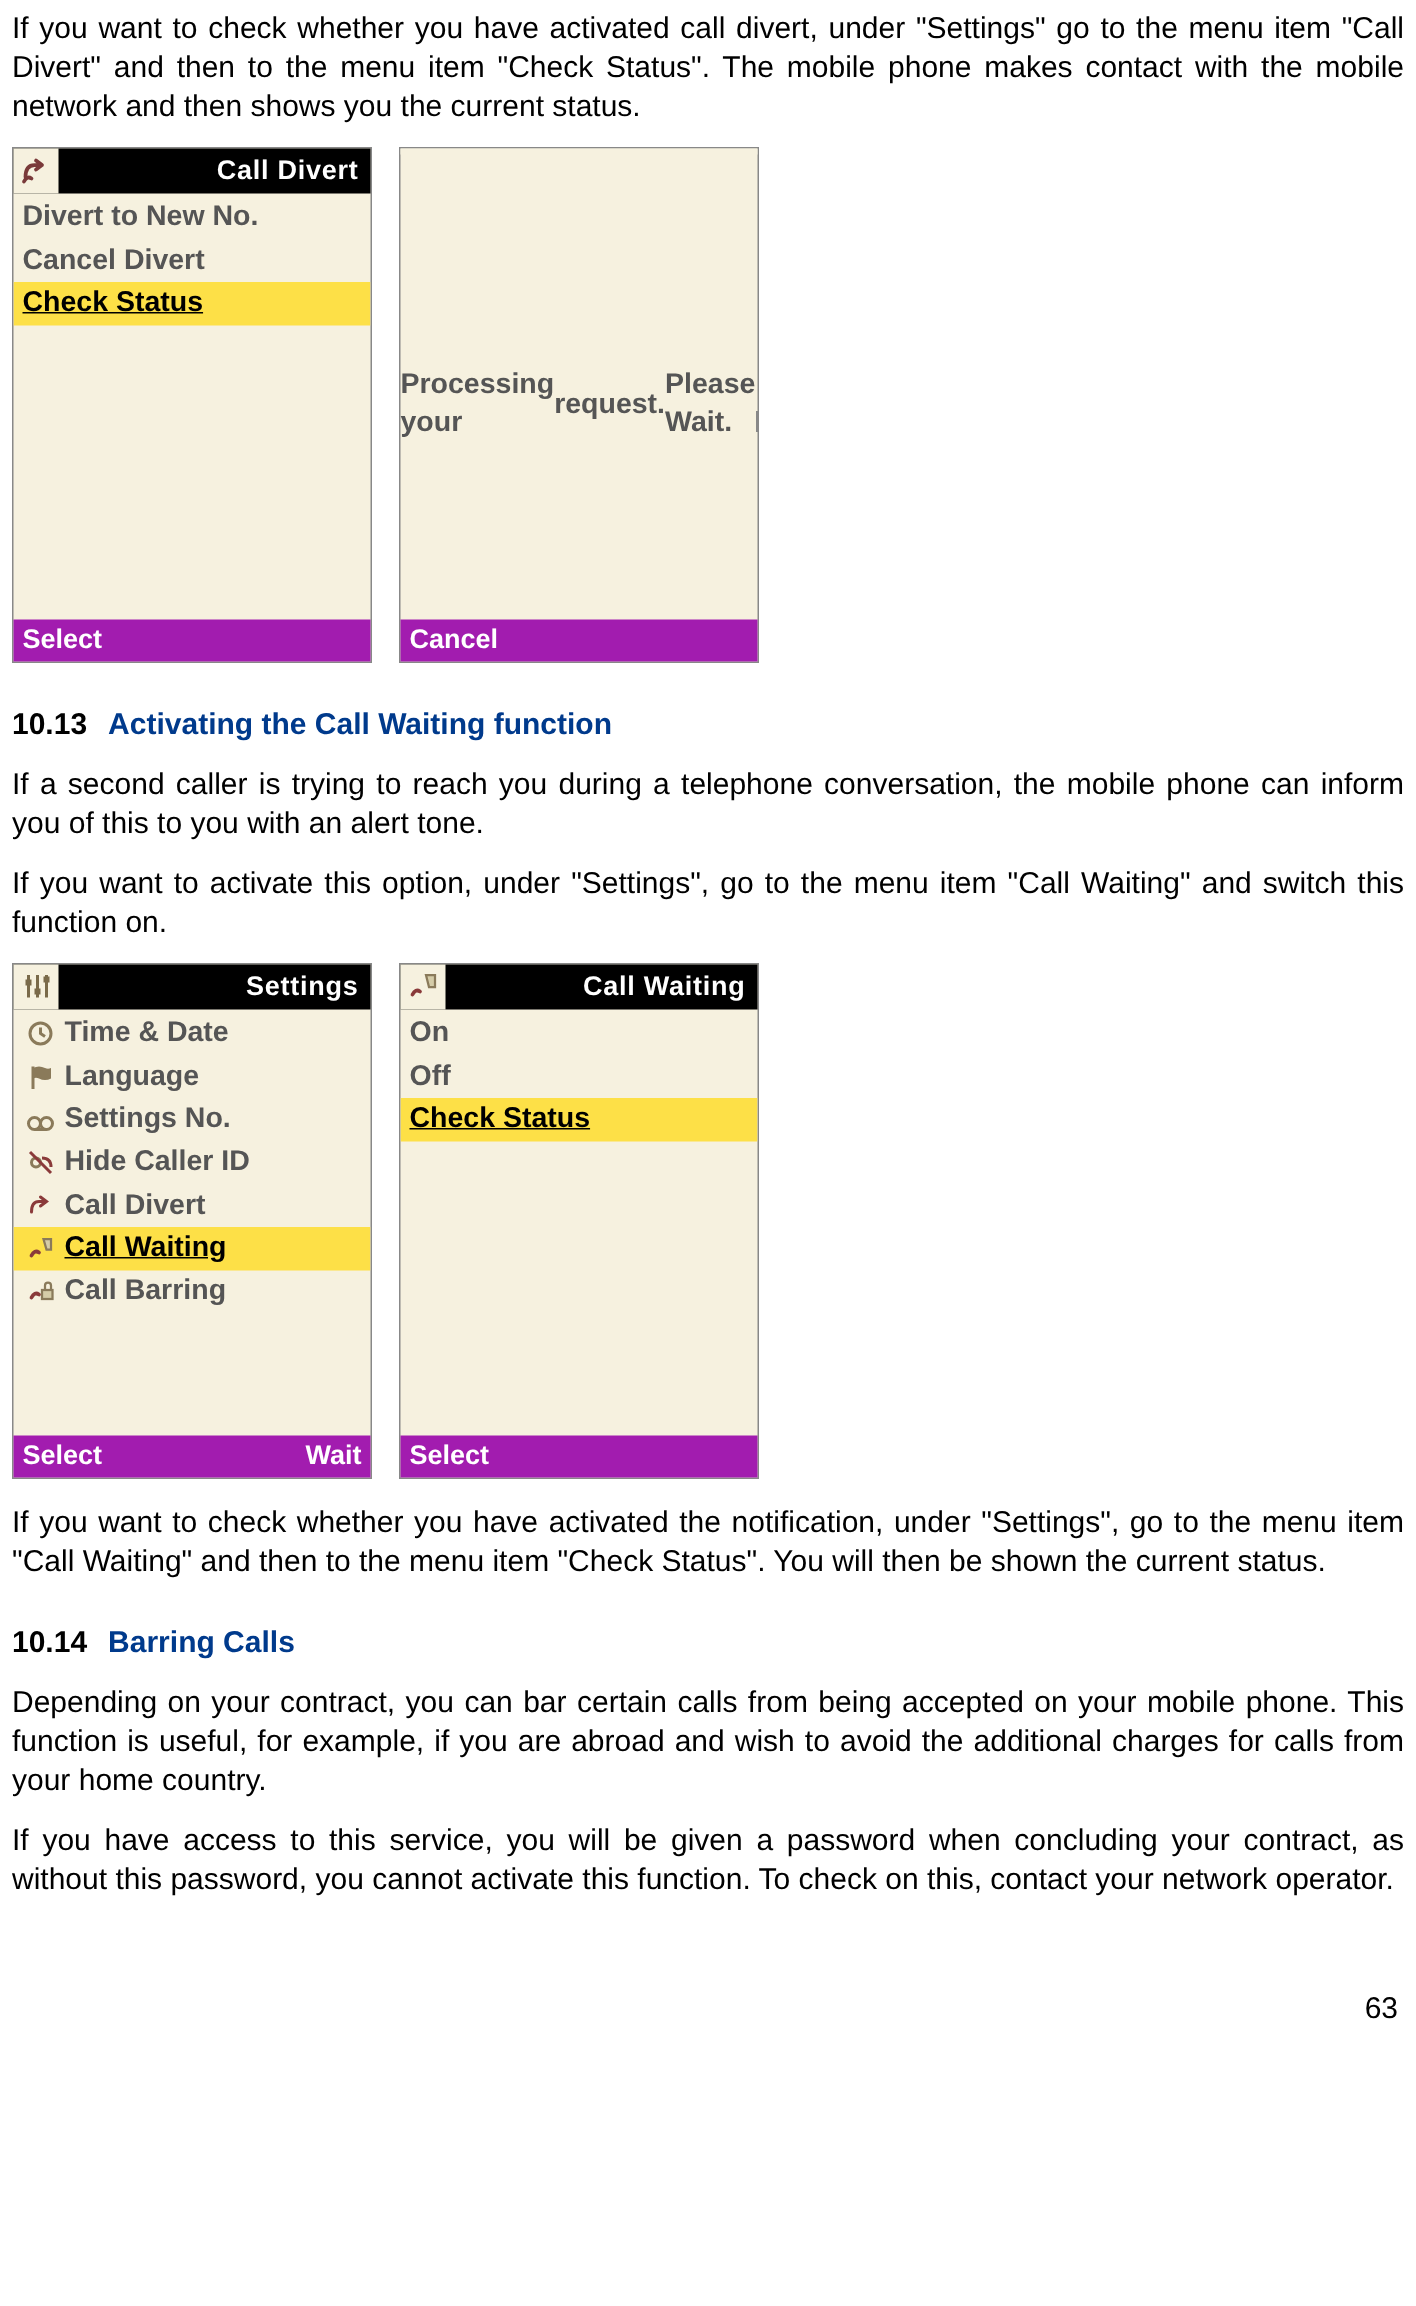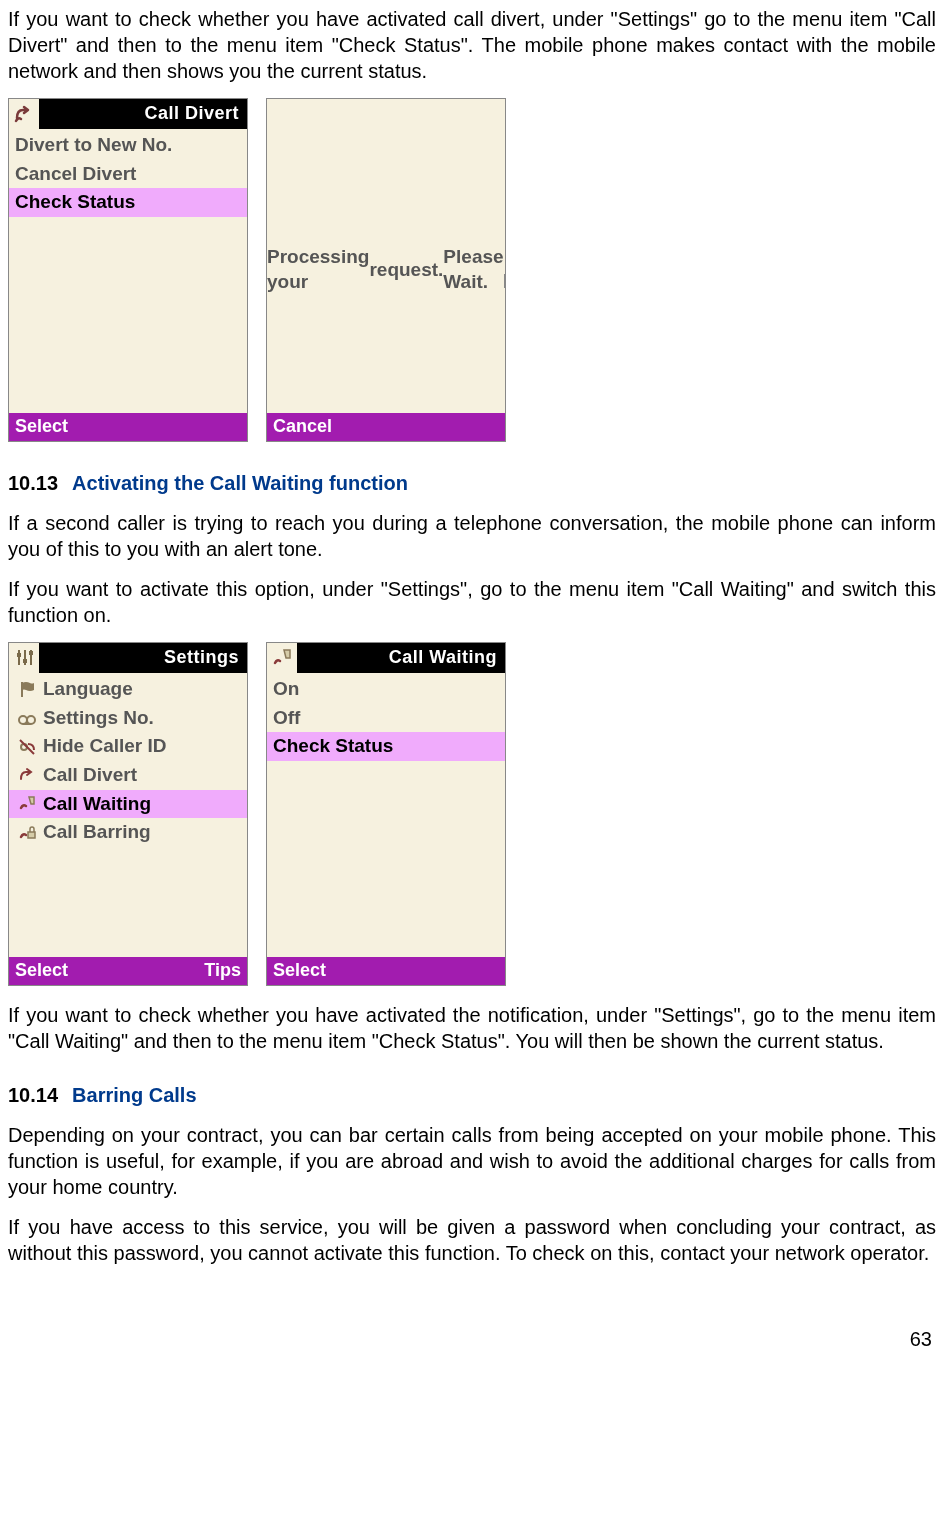--- a/index.html
+++ b/index.html
@@ -79,22 +79,23 @@
   .menu-item {
     padding: 2px 6px;
     font-weight: bold;
     color: #555;
     font-size: 19px;
     display: flex;
     align-items: center;
     gap: 4px;
   }
   .menu-item.selected {
-    background: #f0abfc;
+    background: #fde047;
     color: #000;
+    text-decoration: underline;
   }
   .menu-item .mi-icon {
     width: 24px;
     display: inline-flex;
     align-items: center;
     justify-content: center;
   }
   .softkeys {
     height: 28px;
     background: #a21caf;
@@ -211,20 +212,29 @@
             <rect x="10" y="12" width="4" height="4" fill="#7a6a4a"></rect>
             <rect x="16" y="4" width="4" height="4" fill="#7a6a4a"></rect>
           </svg>
       </span>
       <span class="tb-title">Settings</span>
     </div>
     <div class="menu-body">
       <div class="menu-item">
         <span class="mi-icon">
             <svg width="20" height="20" viewBox="0 0 20 20">
+              <circle cx="10" cy="10" r="7" stroke="#8a7a5a" stroke-width="2" fill="none"></circle>
+              <path d="M10 6 L10 10 L13 12" stroke="#8a7a5a" stroke-width="2" fill="none"></path>
+            </svg>
+          </span>
+        <span>Time &amp; Date</span>
+      </div>
+      <div class="menu-item">
+        <span class="mi-icon">
+            <svg width="20" height="20" viewBox="0 0 20 20">
               <path d="M5 3 L5 18" stroke="#8a7a5a" stroke-width="2"></path>
               <path d="M5 4 Q9 2 13 4 Q15 5 17 4 L17 11 Q13 13 9 11 Q7 10 5 11 Z" fill="#8a7a5a"></path>
             </svg>
           </span>
         <span>Language</span>
       </div>
       <div class="menu-item">
         <span class="mi-icon">
             <svg width="20" height="20" viewBox="0 0 20 20">
               <circle cx="6" cy="12" r="4" stroke="#8a7a5a" stroke-width="2" fill="none"></circle>
@@ -267,21 +277,21 @@
               <path d="M4 14 Q6 10 9 12" stroke="#8a3a3a" stroke-width="2.5" fill="none" stroke-linecap="round"></path>
               <rect x="11" y="9" width="7" height="6" stroke="#8a7a5a" stroke-width="1.5" fill="#d5cca8"></rect>
               <path d="M13 9 L13 6 Q13 4 15 4 Q17 4 17 6 L17 9" stroke="#8a7a5a" stroke-width="1.5" fill="none"></path>
             </svg>
           </span>
         <span>Call Barring</span>
       </div>
     </div>
     <div class="softkeys">
       <span class="sk-left">Select</span>
-      <span class="sk-right">Tips</span>
+      <span class="sk-right">Wait</span>
     </div>
   </div>
 
   <div class="phone-screen">
     <div class="titlebar">
       <span class="tb-icon">
         <svg width="22" height="22" viewBox="0 0 22 22">
             <path d="M4 16 Q6 12 9 14" stroke="#8a3a3a" stroke-width="2.5" fill="none" stroke-linecap="round"></path>
             <path d="M13 3 L19 3 L19 11 L15 11 Z" stroke="#8a7a5a" stroke-width="1.5" fill="#d5cca8"></path>
           </svg>

